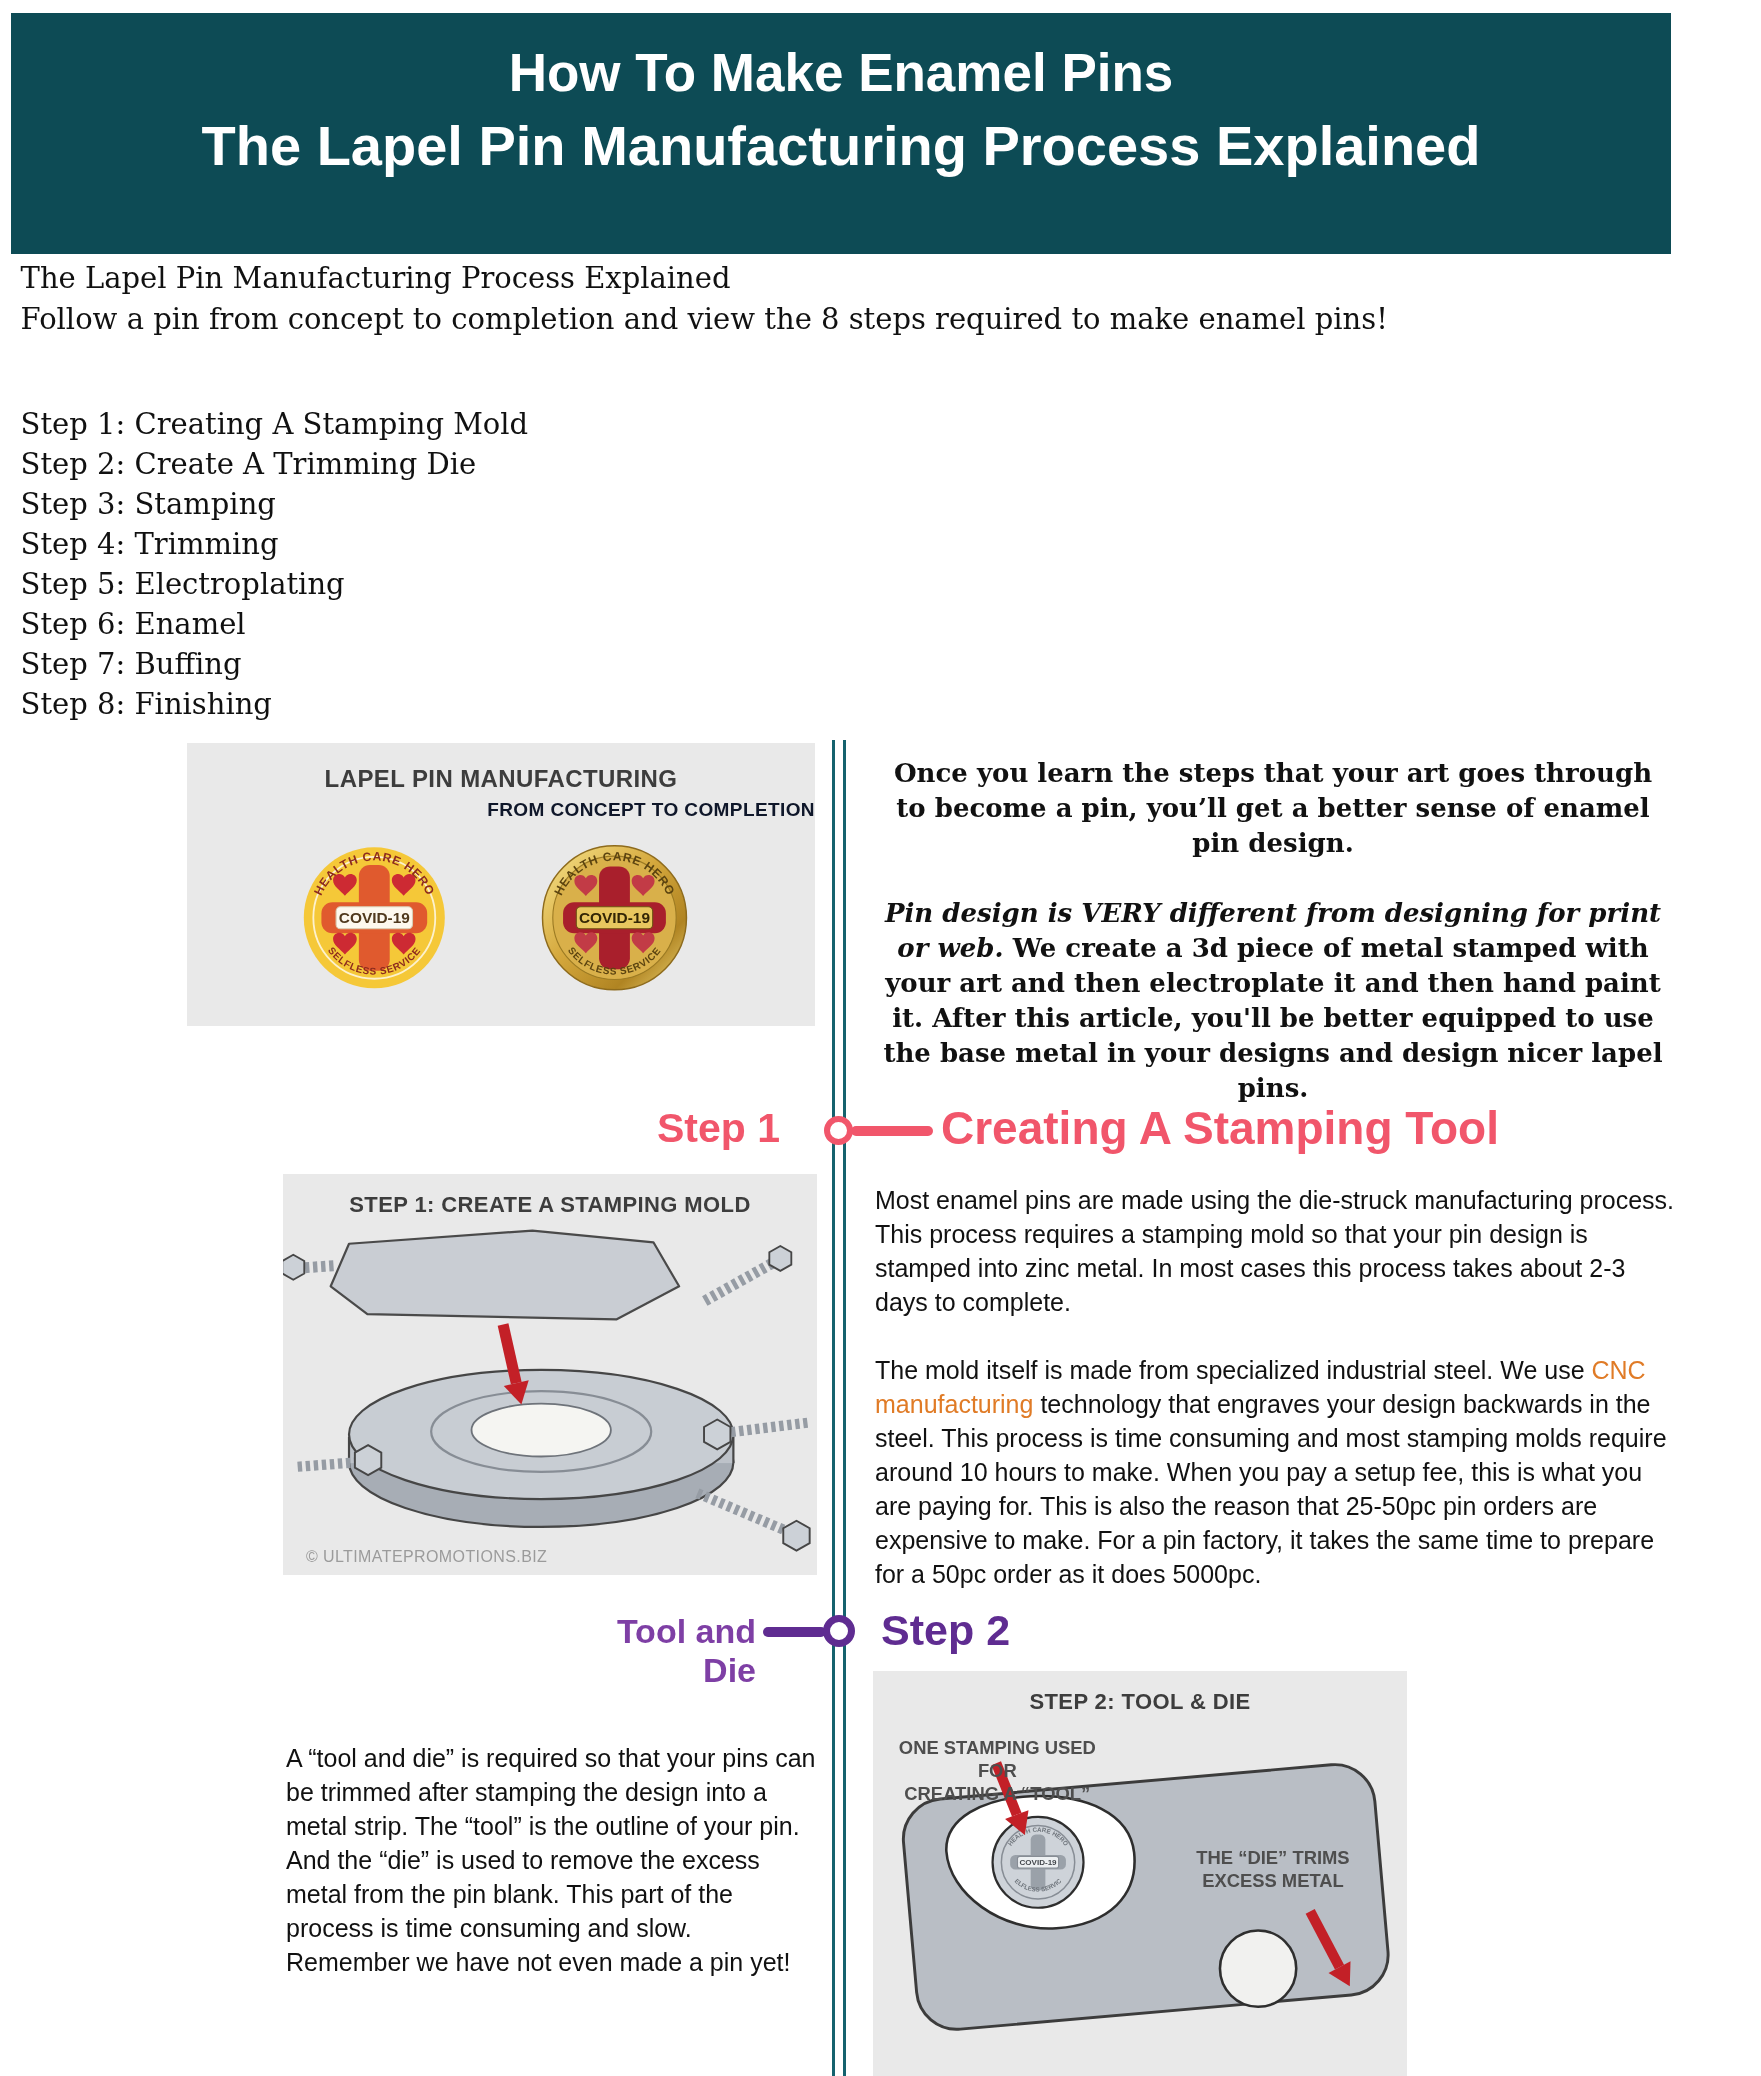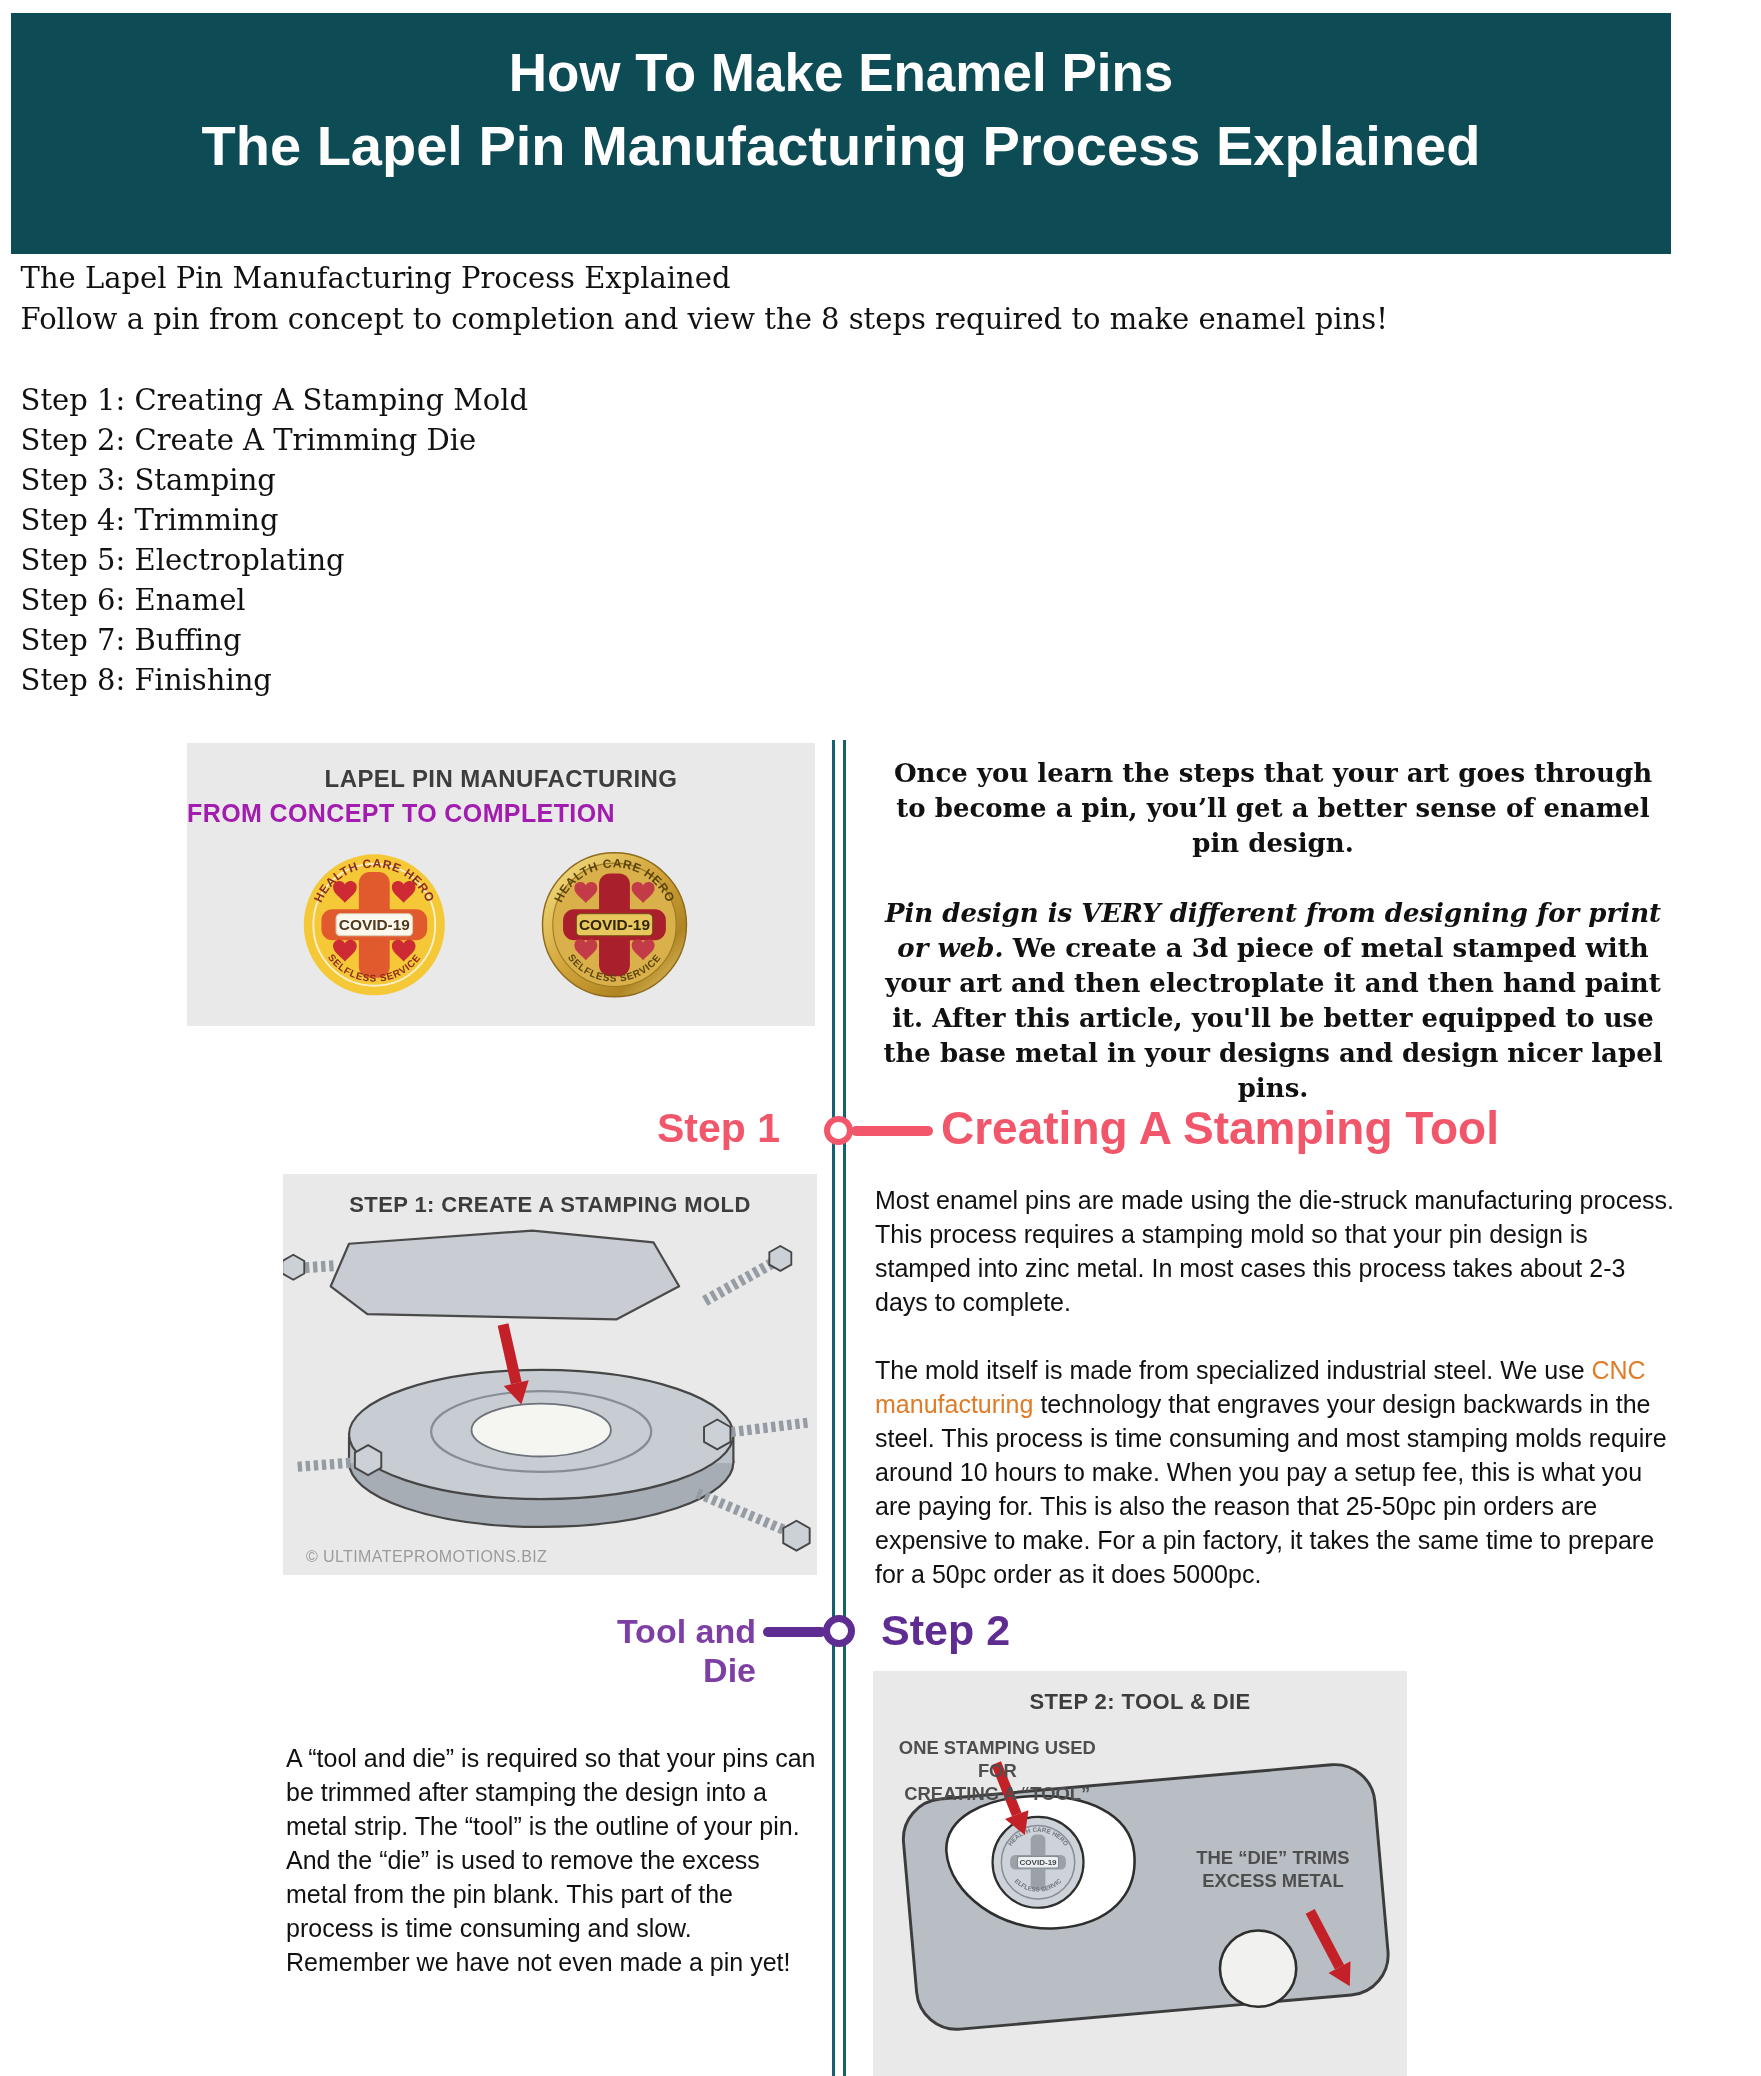--- a/index.html
+++ b/index.html
@@ -9,30 +9,30 @@
 
   
   .banner { position:absolute; left:11px; top:13.2px; width:1660px; height:241px;
             background:#0d4b55; color:#ffffff; text-align:center; }
   .banner-line1 { padding-top:29px; font-size:53px; font-weight:bold; }
   .banner-line2 { margin-top:10.3px; font-size:56px; font-weight:bold; }
 
   
   .intro { position:absolute; left:20.6px; top:258px; width:1615px;
            font-family:"DejaVu Serif", serif; font-size:29px; color:#111; line-height:41px; }
-  .steps-list { margin-top:40px; line-height:40px; }
+  .steps-list { margin-top:64px; line-height:40px; }
 
   
   .timeline { position:absolute; left:832px; top:740px; height:1337px; width:14px;
               border-left:3.7px solid #15626e; border-right:3.7px solid #15626e; }
 
   
   .card { position:absolute; background:#e9e9e9; }
   .card-title { text-align:center; padding-top:17.6px; font-size:22px; font-weight:bold; color:#3d3d3d; letter-spacing:0.4px; }
-  .card-subtitle { text-align:left; margin-top:5.9px; font-size:25px; font-weight:bold; color:#a21caf; letter-spacing:0.4px; }
+  .card-subtitle { text-align:right; margin-top:5.9px; font-size:19px; font-weight:bold; color:#0f172a; letter-spacing:0.4px; }
   .card-credit { position:absolute; left:23px; bottom:8.8px; font-size:16px; color:#9b9b9b; letter-spacing:0.4px; }
   .concept-title { padding-top:22px; font-size:24px; }
 
   
   .overview { position:absolute; left:875px; top:756px; width:796px;
               font-family:"DejaVu Serif", serif; font-weight:bold; font-size:26px;
               line-height:35px; color:#111; text-align:center; }
   .overview p + p { margin-top:35px; }
 
   

